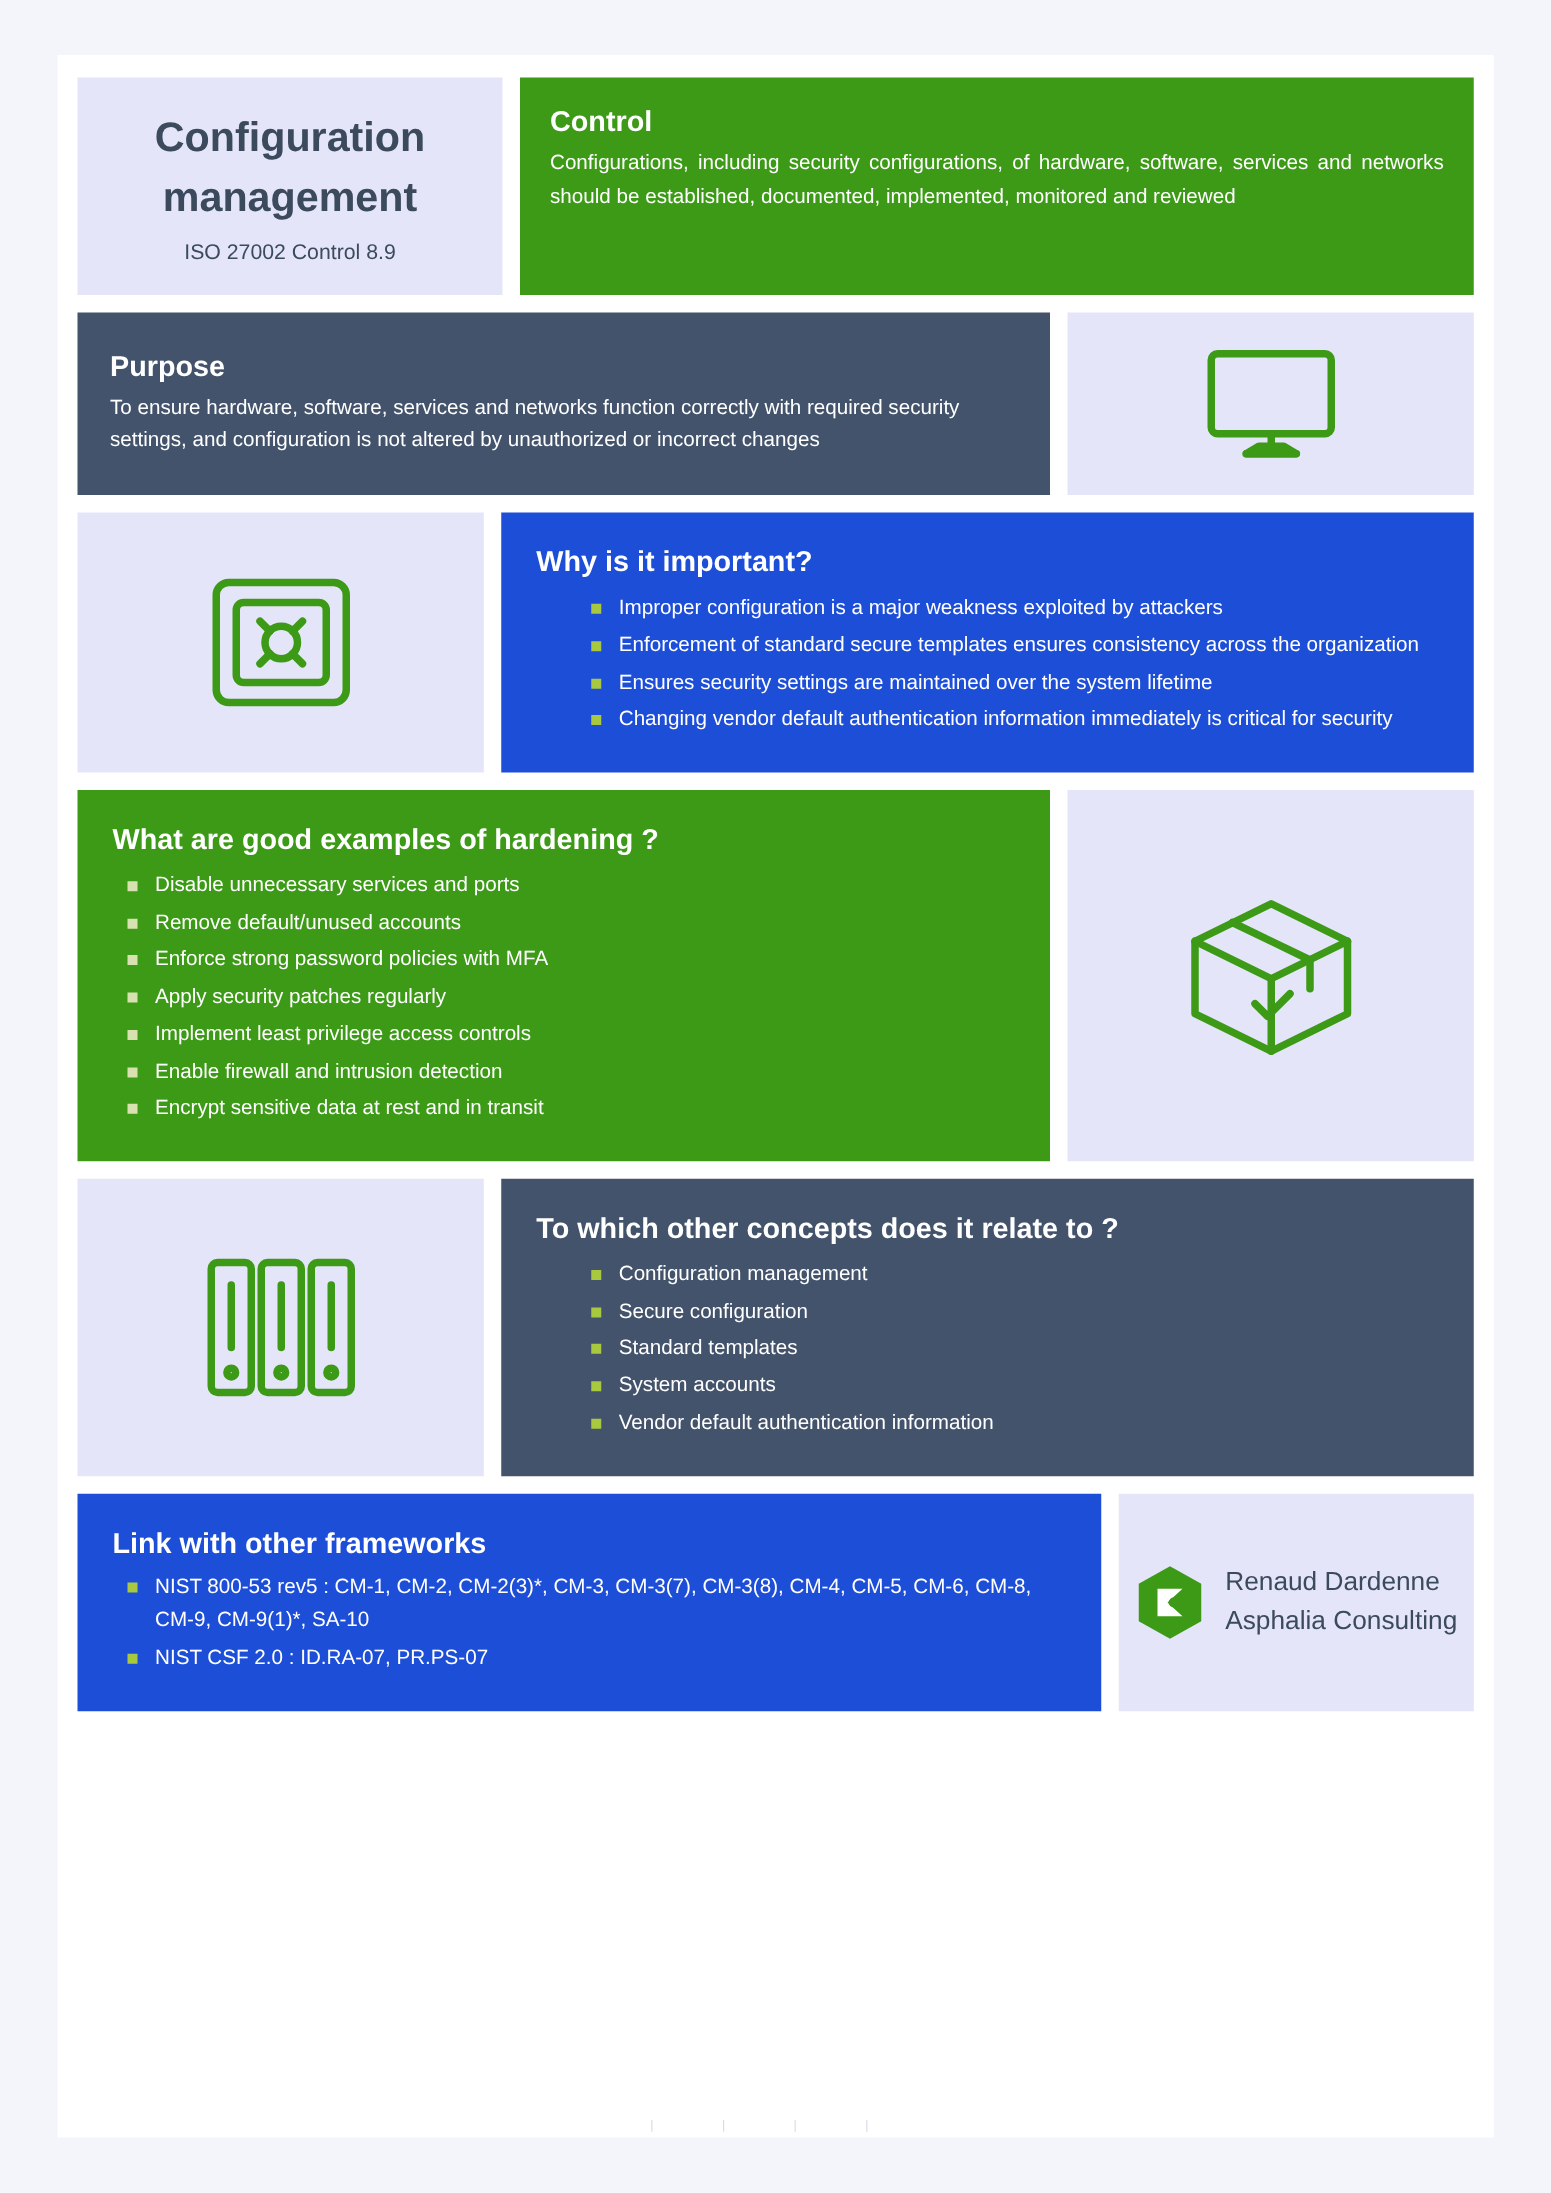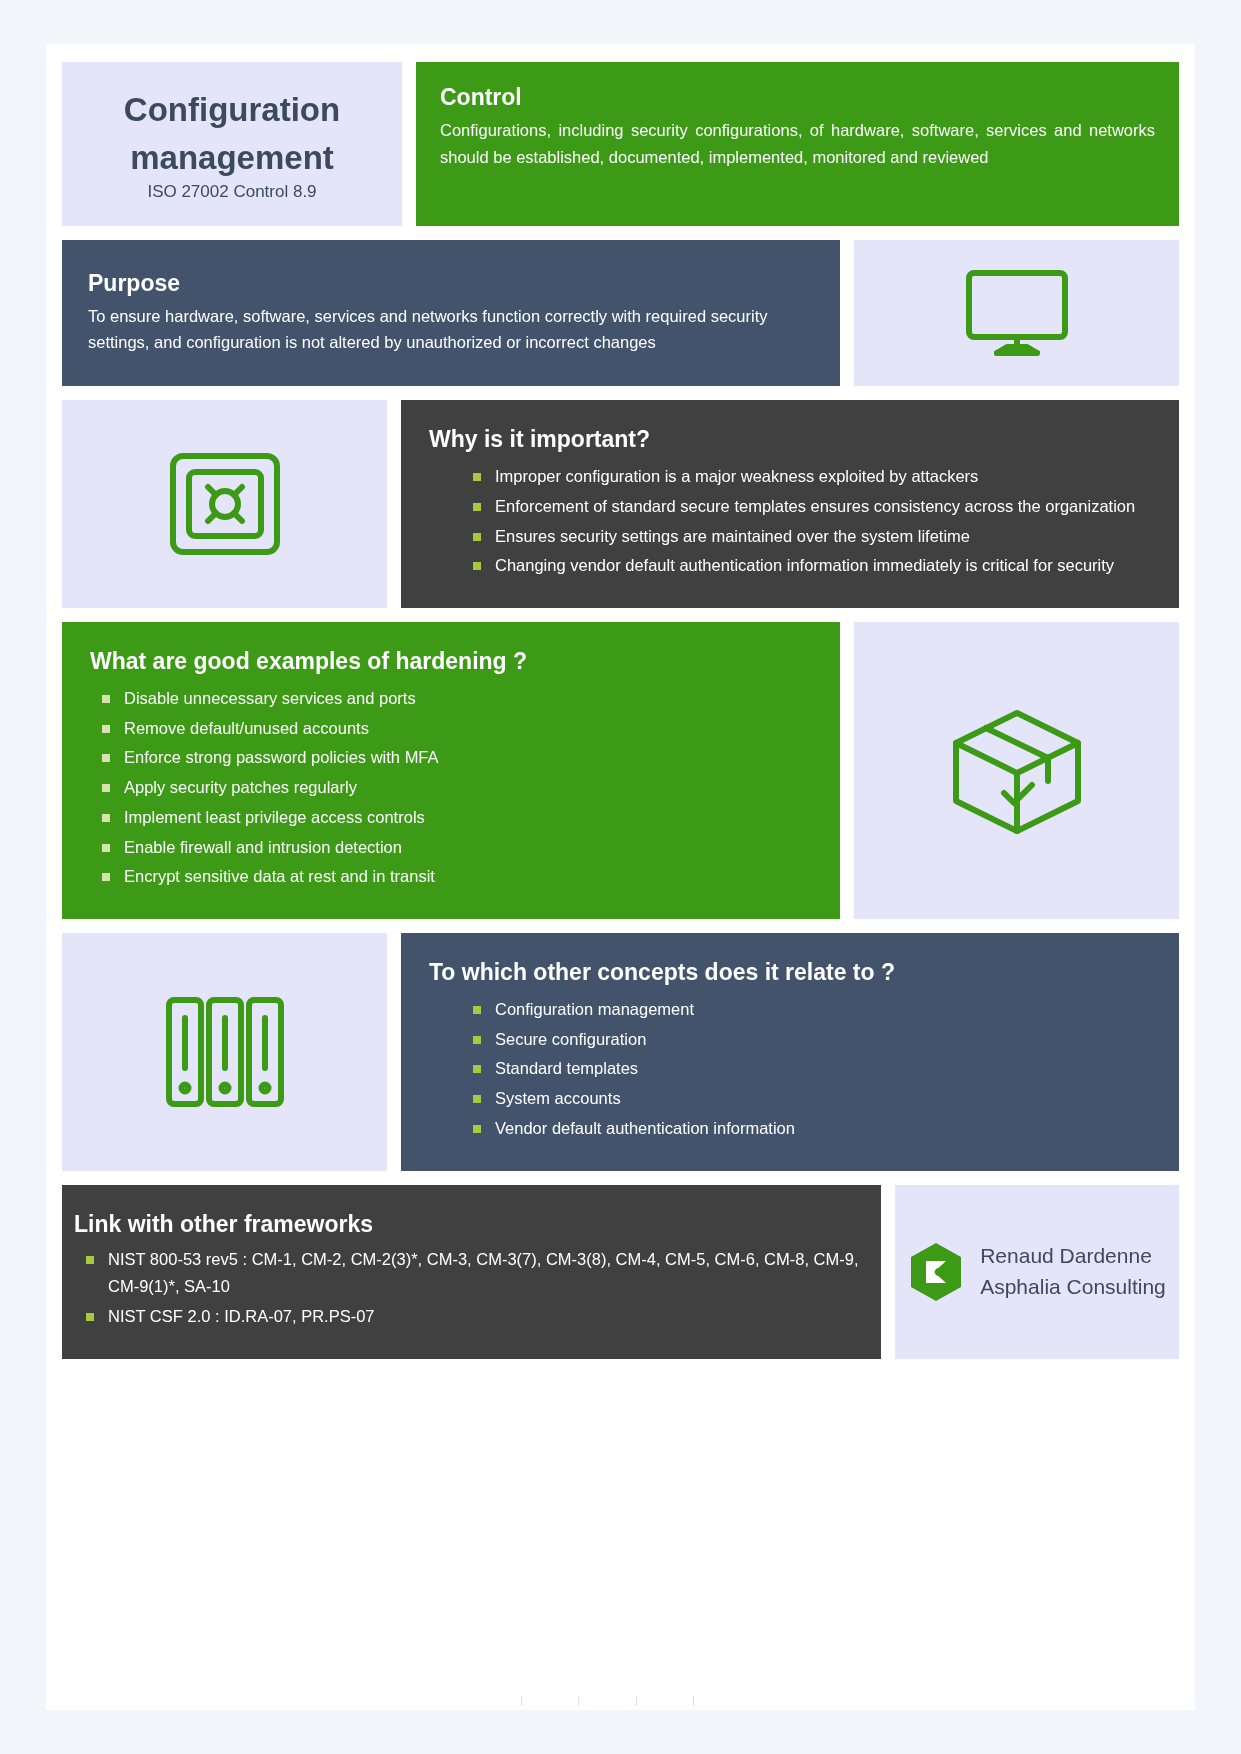--- a/index.html
+++ b/index.html
@@ -29,40 +29,41 @@
   .row {
     display: flex;
     gap: 14px;
     margin-bottom: 14px;
   }
   .block {
     box-sizing: border-box;
   }
   .lav { background: #e4e5f8; }
   .green { background: #3c9a16; color: #ffffff; }
-  .dark { background: #404040; color: #ffffff; }
+  .dark { background: #1d4ed8; color: #ffffff; }
   .slate { background: #43536b; color: #ffffff; }
 
   .title-card {
     width: 340px;
     display: flex;
     flex-direction: column;
     align-items: center;
     justify-content: center;
     padding: 24px 18px;
   }
   .title-card h1 {
     margin: 0;
     font-size: 33px;
     line-height: 1.45;
     color: #3c4a5e;
     text-align: center;
     font-weight: bold;
   }
   .title-card .sub {
+    margin-top: 10px;
     font-size: 17px;
     color: #3c4a5e;
     text-align: center;
   }
 
   .ctrl-card {
     flex: 1;
     padding: 22px 24px;
   }
   .ctrl-card h2 {
@@ -128,21 +129,21 @@
     width: 8px;
     height: 8px;
     background: #a8c93f;
   }
   ul.bul.indent li { padding-left: 66px; }
   ul.bul.indent li::before { left: 44px; }
   ul.bul.wsq li::before { background: #d7e2b0; }
 
   .frame-card {
     flex: 1;
-    padding: 26px 12px;
+    padding: 26px 28px;
   }
   .frame-card h2 {
     margin: 0 0 8px 0;
     font-size: 23px;
     font-weight: bold;
   }
   .logo-card {
     width: 284px;
     display: flex;
     align-items: center;

